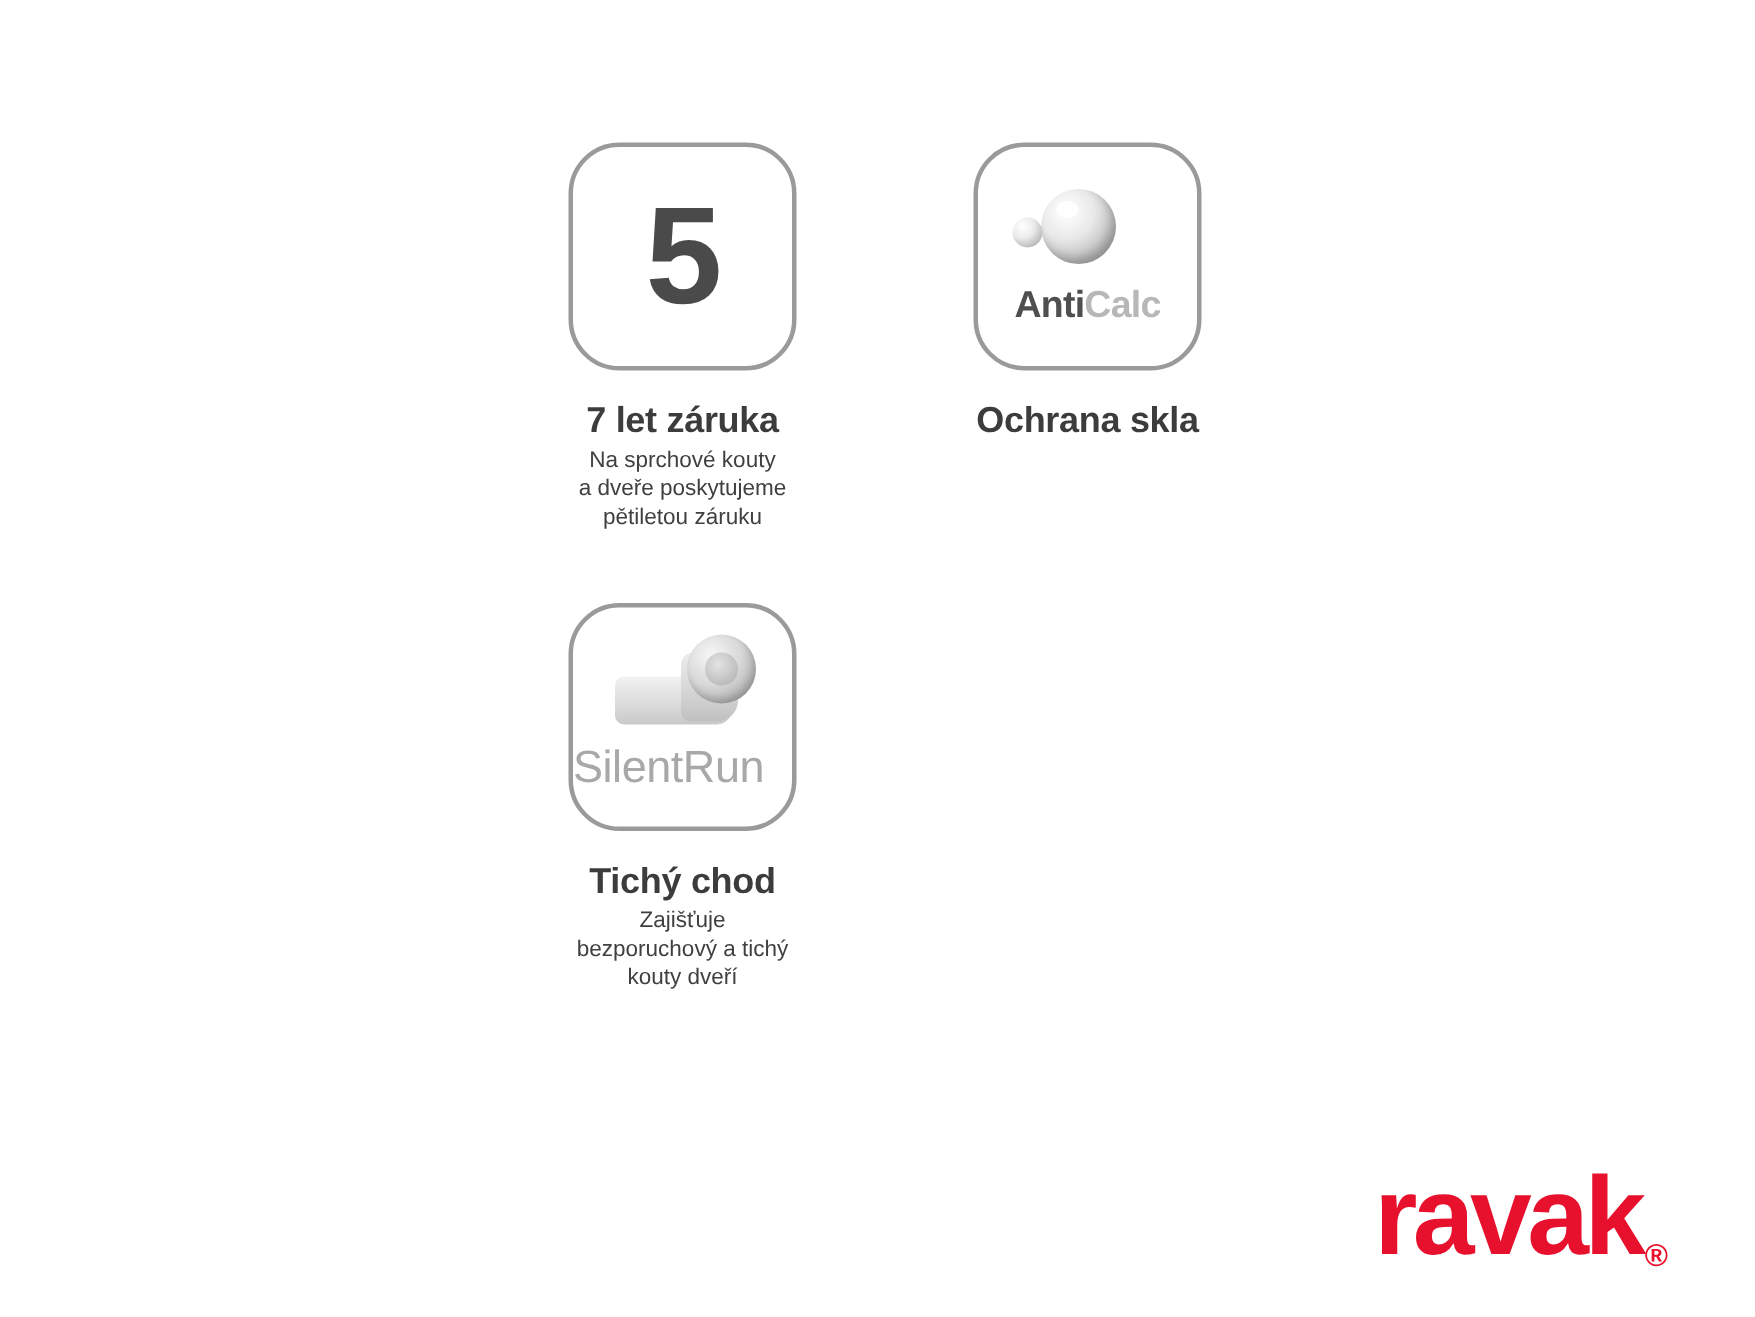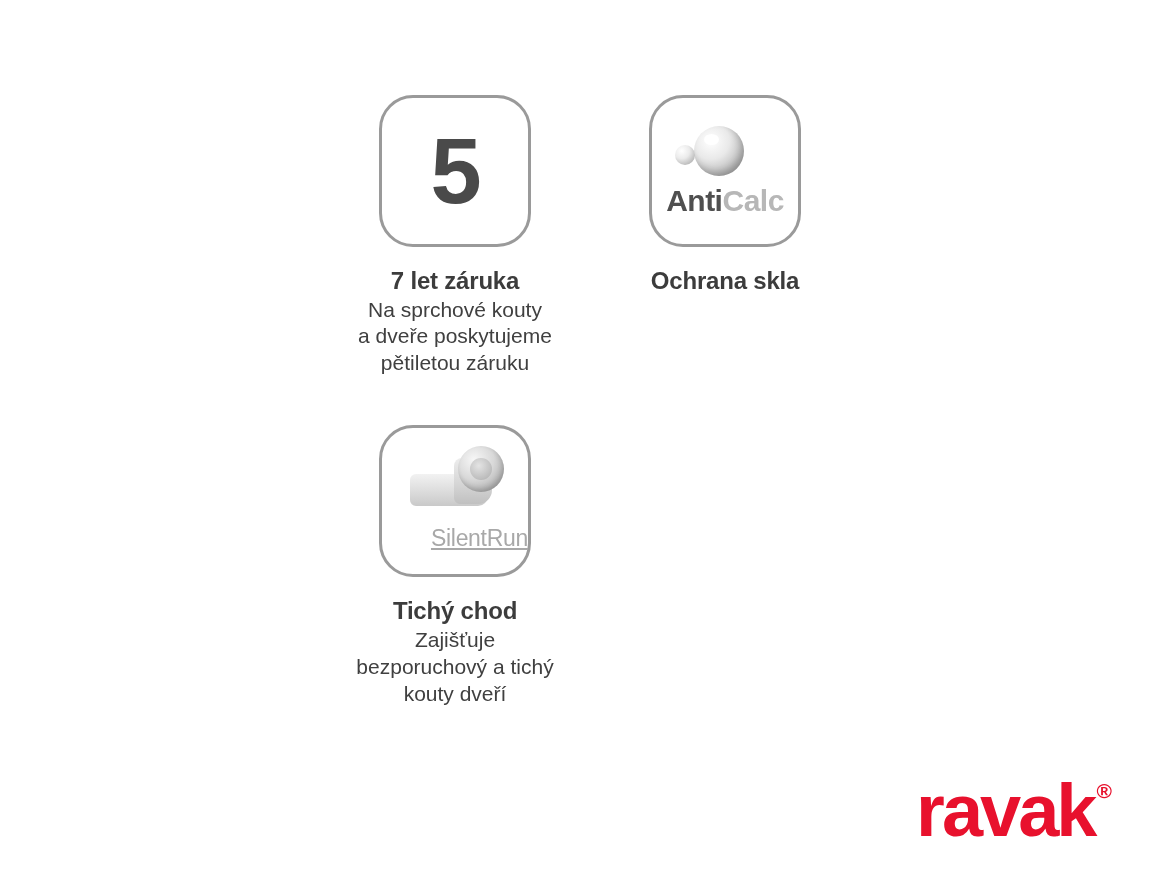--- a/index.html
+++ b/index.html
@@ -57,21 +57,21 @@
     font-size: 24px;
     font-weight: bold;
     color: #3c3c3c;
     letter-spacing: -0.2px;
     text-align: center;
     line-height: 1.15;
   }
 
   .feature-desc {
     margin-top: 2px;
-    font-size: 21px;
+    font-size: 15px;
     color: #404040;
     text-align: center;
     line-height: 1.28;
     max-width: 250px;
   }
 
   
   .big-number {
     font-size: 92px;
     font-weight: bold;
@@ -115,21 +115,21 @@
     height: 20px;
     border-radius: 50%;
     background: radial-gradient(circle at 34% 30%, #ffffff 0%, #ebebeb 40%, #bcbcbc 75%, #969696 100%);
   }
   .brand-word {
     position: absolute;
     left: 0;
     right: 0;
     bottom: 26px;
     text-align: center;
-    font-size: 30px;
+    font-size: 25px;
     font-weight: bold;
     letter-spacing: -0.5px;
   }
   .brand-word .dark { color: #4f4f4f; }
   .brand-word .light { color: #b7b7b7; }
 
   
   .tilt-svg { display: block; }
 
   
@@ -174,34 +174,33 @@
     width: 22px;
     height: 22px;
     border-radius: 50%;
     background: radial-gradient(circle at 40% 35%, #e4e4e4 0%, #bdbdbd 70%, #a5a5a5 100%);
   }
   .silent-word {
     position: absolute;
     left: 0;
     right: 0;
     bottom: 22px;
-    text-align: right;
-    font-size: 23px;
+    text-align: left;
+    font-size: 30px;
     color: #a8a8a8;
     letter-spacing: -0.3px;
-    text-decoration: underline;
   }
 
   
   .logo {
     position: absolute;
     right: 58px;
     bottom: 30px;
     display: flex;
-    align-items: flex-start;
+    align-items: flex-end;
     color: #e8112d;
     font-weight: bold;
     font-size: 74px;
     letter-spacing: -3px;
     line-height: 1;
   }
   .logo .reg {
     font-size: 21px;
     line-height: 1;
     margin-top: 6px;

